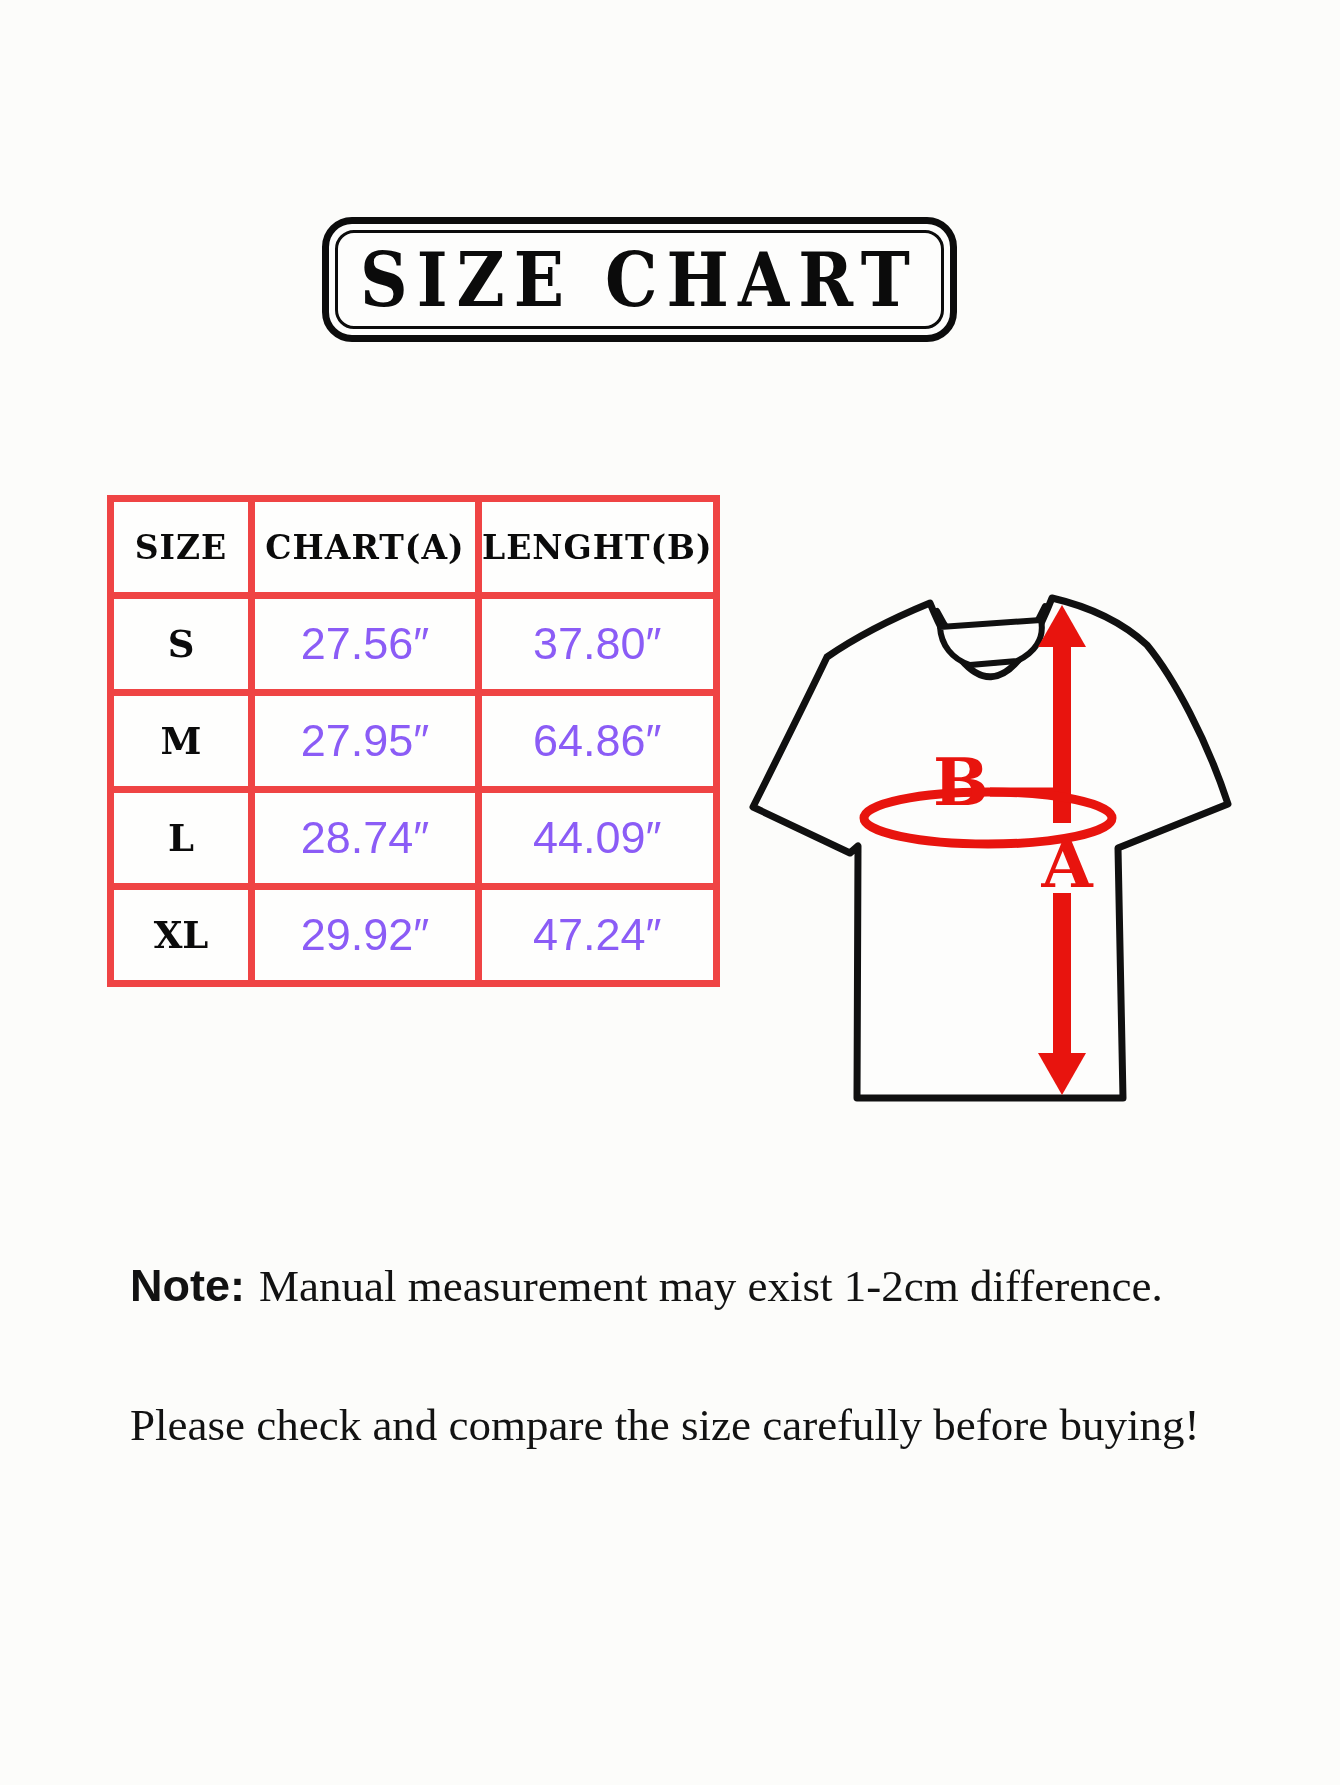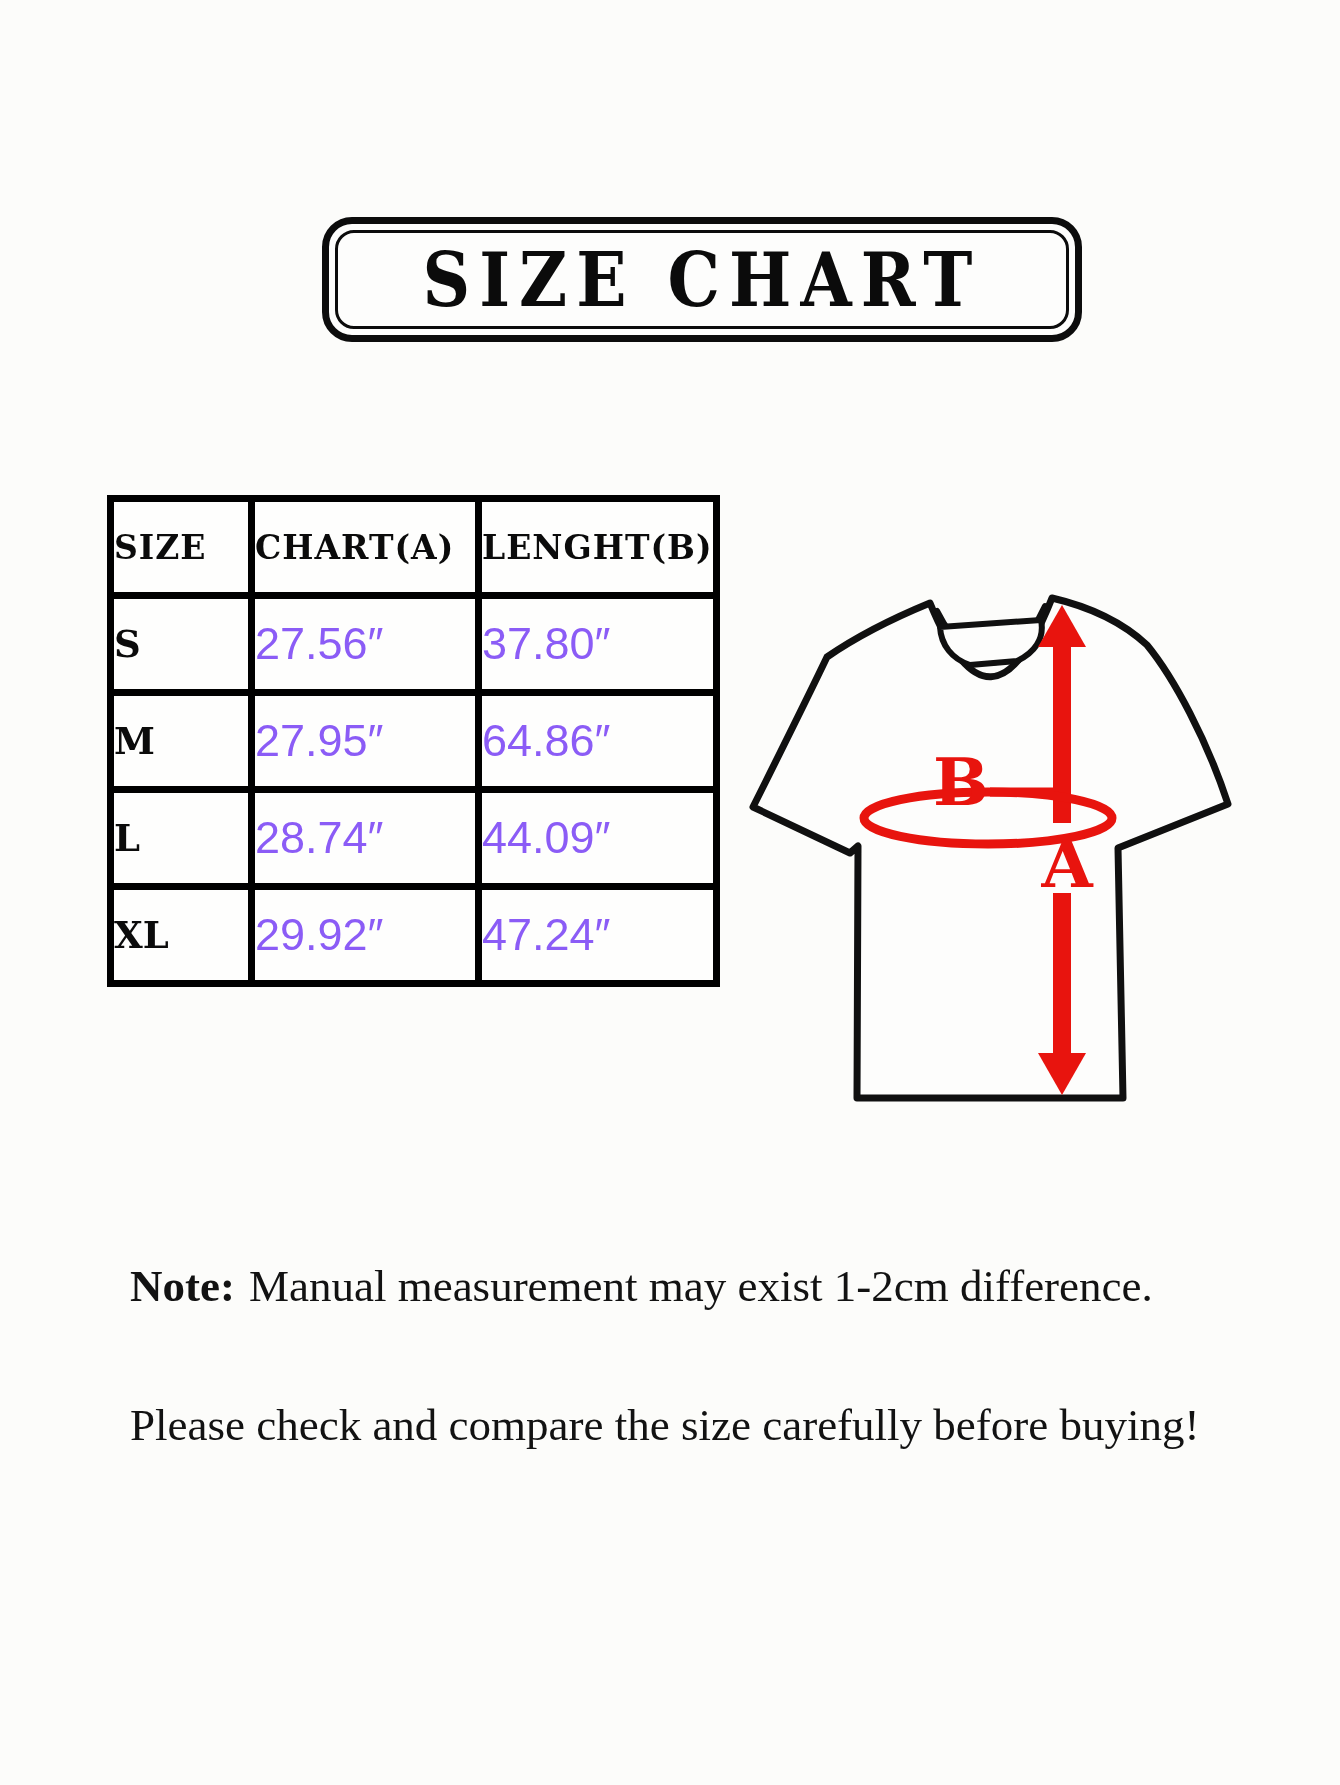--- a/index.html
+++ b/index.html
@@ -6,21 +6,21 @@
   .page{
     position:relative;
     width:1340px;height:1785px;
     background:#fcfcfa;
     font-family:"Liberation Sans",sans-serif;
     color:#0d0d0d;
     overflow:hidden;
   }
   
   .title-box{
-    position:absolute;left:322px;top:217px;width:760px;height:125px;
+    position:absolute;left:322px;top:217px;width:635px;height:125px;
     box-sizing:border-box;
     border:7px solid #0c0c0c;border-radius:30px;
     padding:6px;
     background:#fdfdfc;
   }
   .title-inner{
     width:100%;height:100%;box-sizing:border-box;
     border:3px solid #0c0c0c;border-radius:19px;
     display:flex;align-items:center;justify-content:center;
   }
@@ -30,22 +30,22 @@
     transform:scaleY(1.12);
     white-space:nowrap;color:#0b0b0b;
   }
   
   .size-table{
     position:absolute;left:107px;top:495px;
     border-collapse:collapse;table-layout:fixed;
     background:#fefefd;
   }
   .size-table td,.size-table th{
-    border:7px solid #000000;
-    text-align:left;vertical-align:middle;
+    border:7px solid #ef4444;
+    text-align:center;vertical-align:middle;
     padding:0;
   }
   .col-size{width:134px;}
   .col-a{width:220px;}
   .col-b{width:228px;}
   .size-table tr{height:97px;}
   .head-cell{
     font-family:"DejaVu Serif",serif;font-weight:bold;
     font-size:33px;letter-spacing:1px;color:#0b0b0b;
   }
@@ -64,21 +64,21 @@
   }
   
   .note-line{
     position:absolute;left:130px;white-space:nowrap;
     font-family:"Liberation Serif",serif;
     font-size:45px;color:#121212;letter-spacing:0px;
   }
   .note-line-1{top:1260px;}
   .note-line-2{top:1399px;}
   .note-prefix{
-    font-family:Liberation Serif, serif;font-weight:bold;
+    font-family:Liberation Sans, sans-serif;font-weight:bold;
     margin-right:14px;
   }
 </style>
 </head>
 <body>
 
 <div class="page">
 
   <div class="title-box">
     <div class="title-inner">

